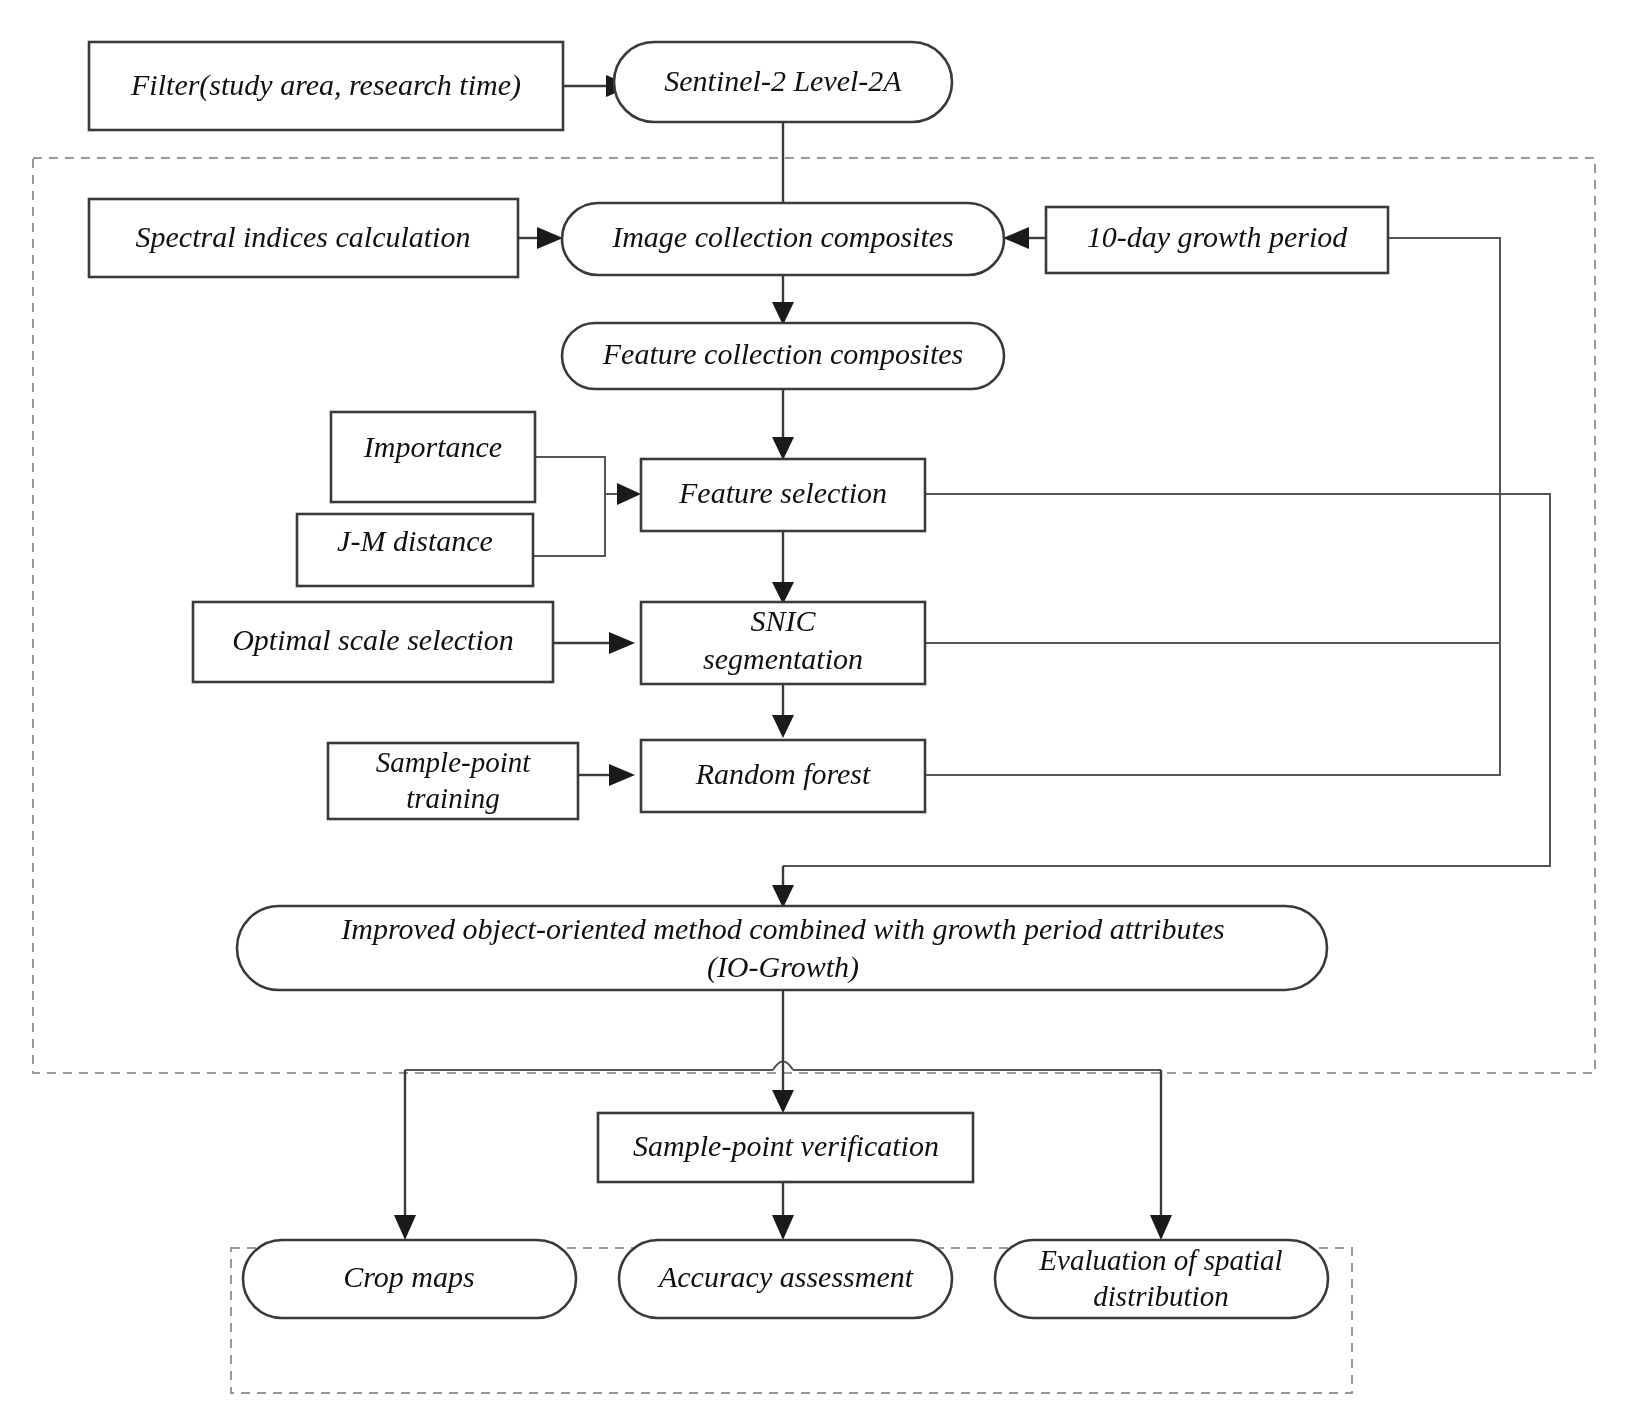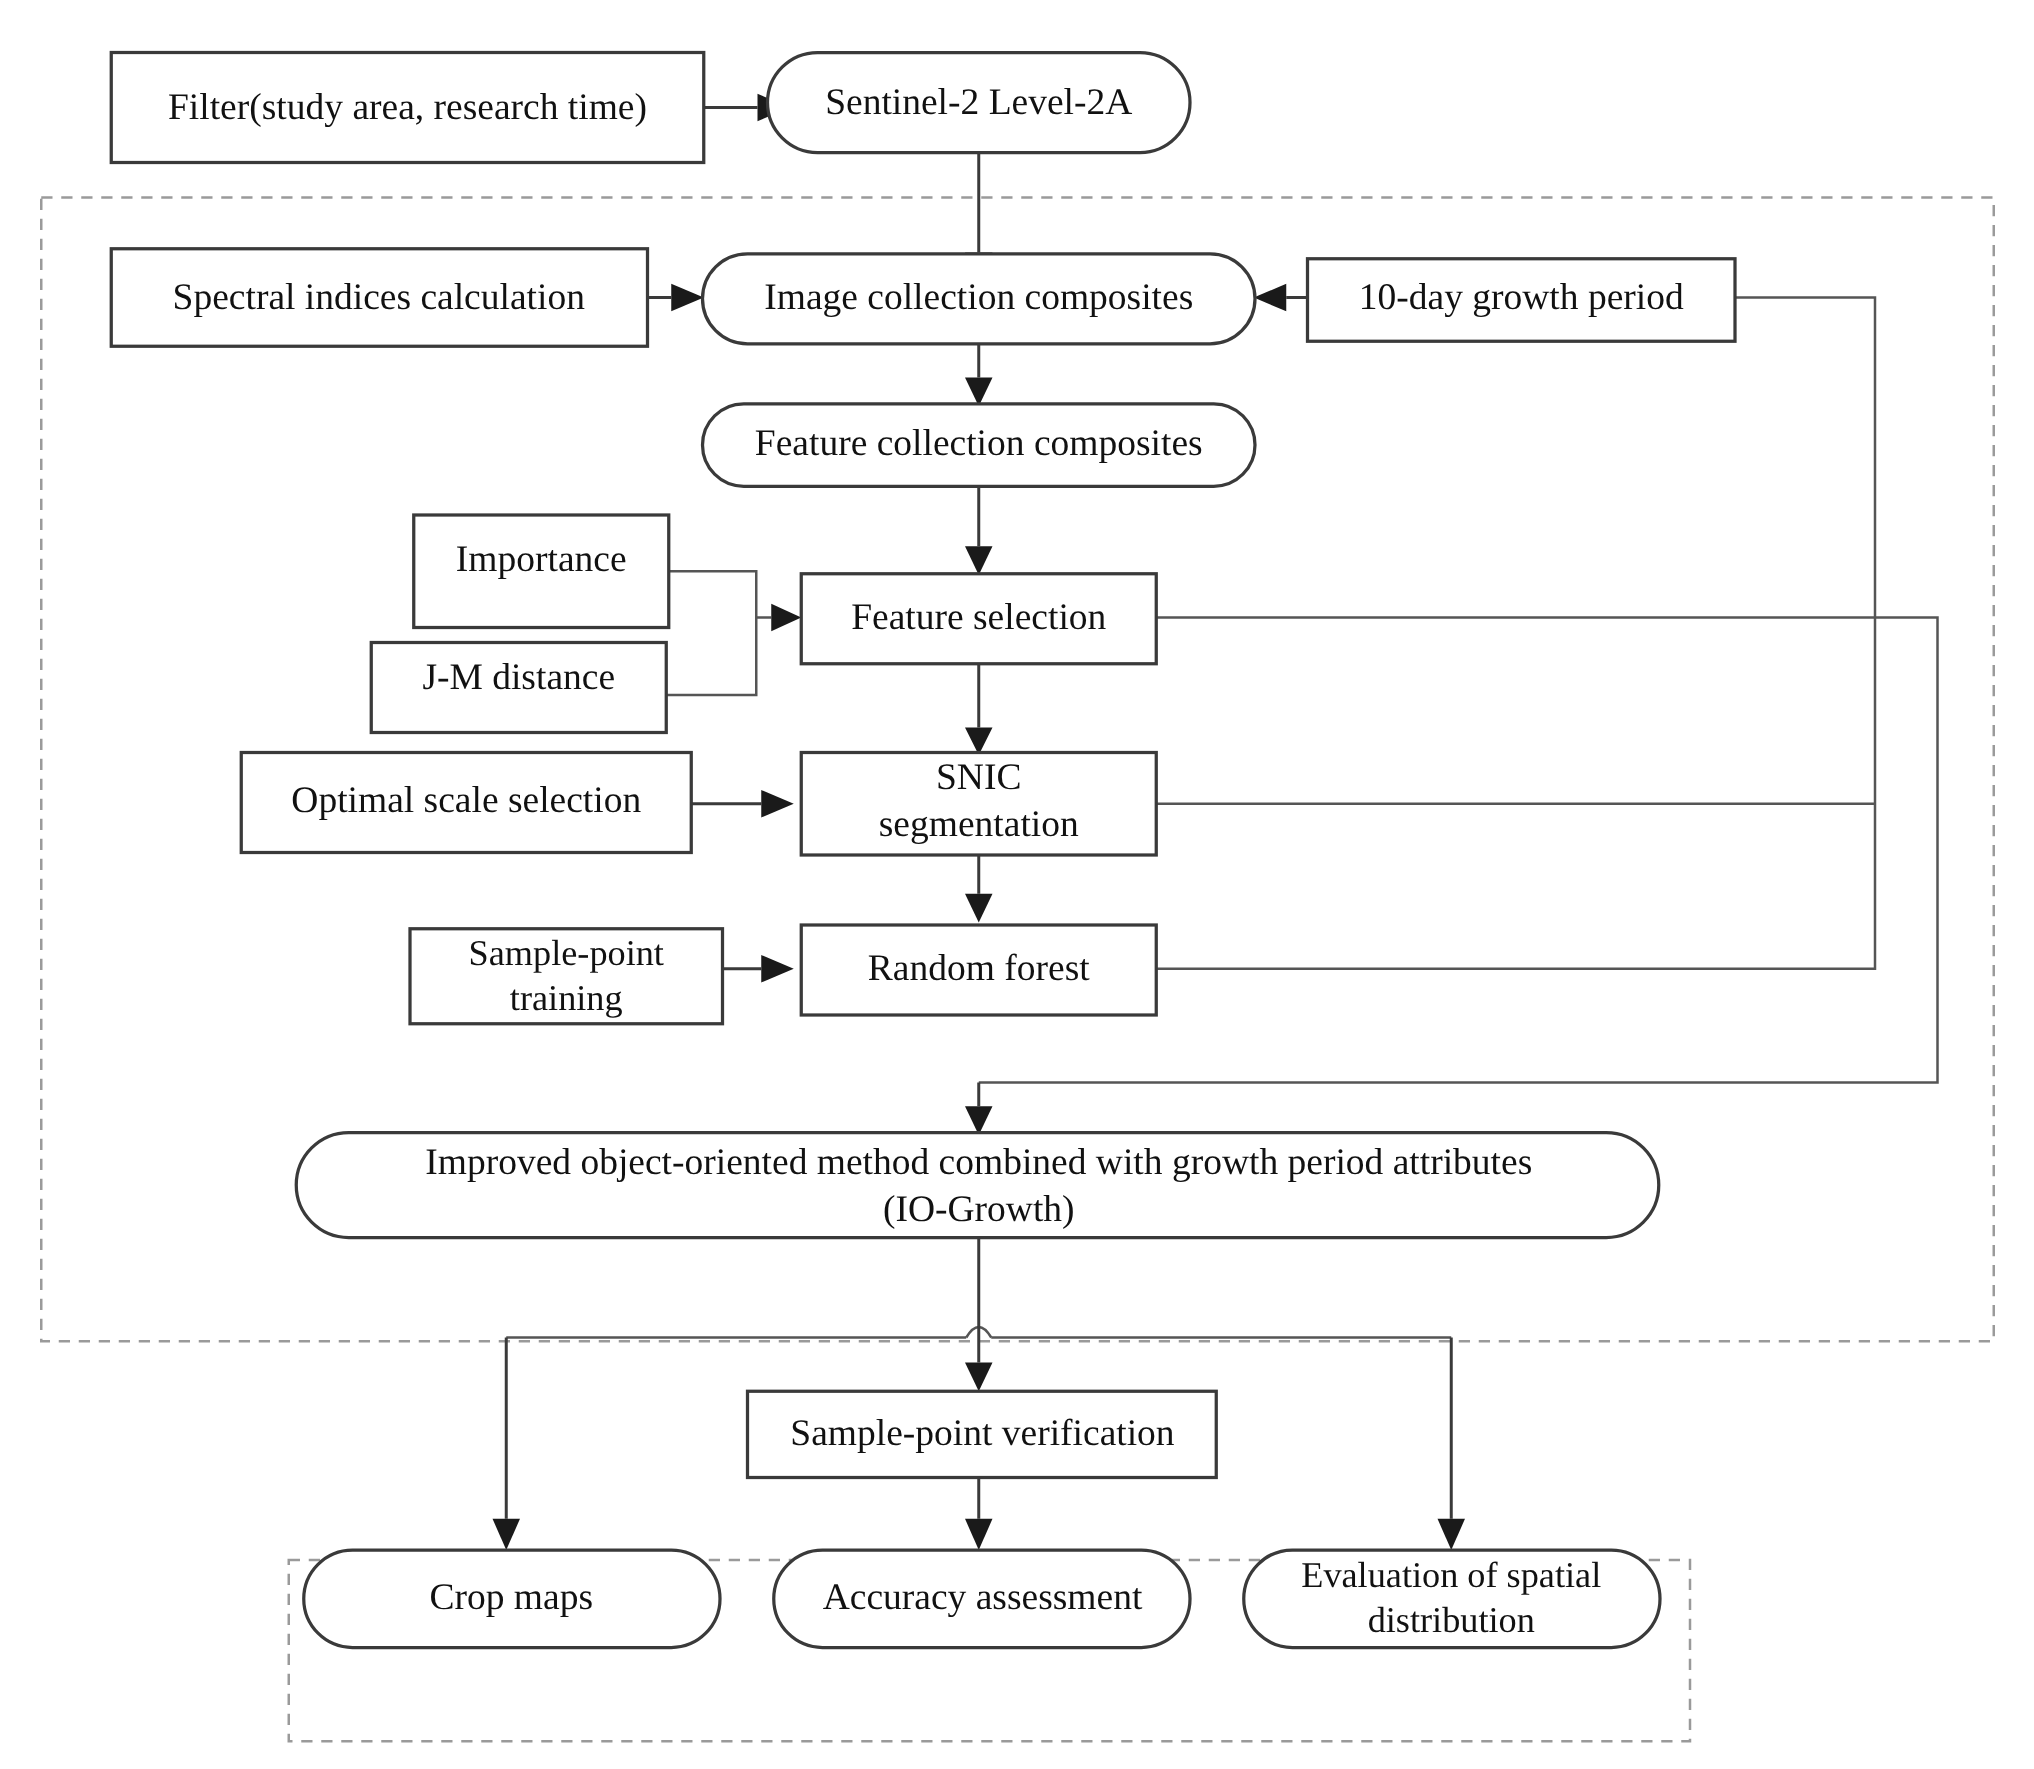--- a/index.html
+++ b/index.html
@@ -10,20 +10,21 @@
   body {
     width: 1627px;
     height: 1415px;
     font-family: "Liberation Serif", "DejaVu Serif", serif;
     overflow: hidden;
   }
   #diagram-root {
     position: relative;
     width: 1627px;
     height: 1415px;
+    font-style: italic;
   }
   svg.flow {
     position: absolute;
     top: 0; left: 0;
     width: 1627px;
     height: 1415px;
   }
   .node-rect {
     fill: #ffffff;
     stroke: #3a3a3a;

